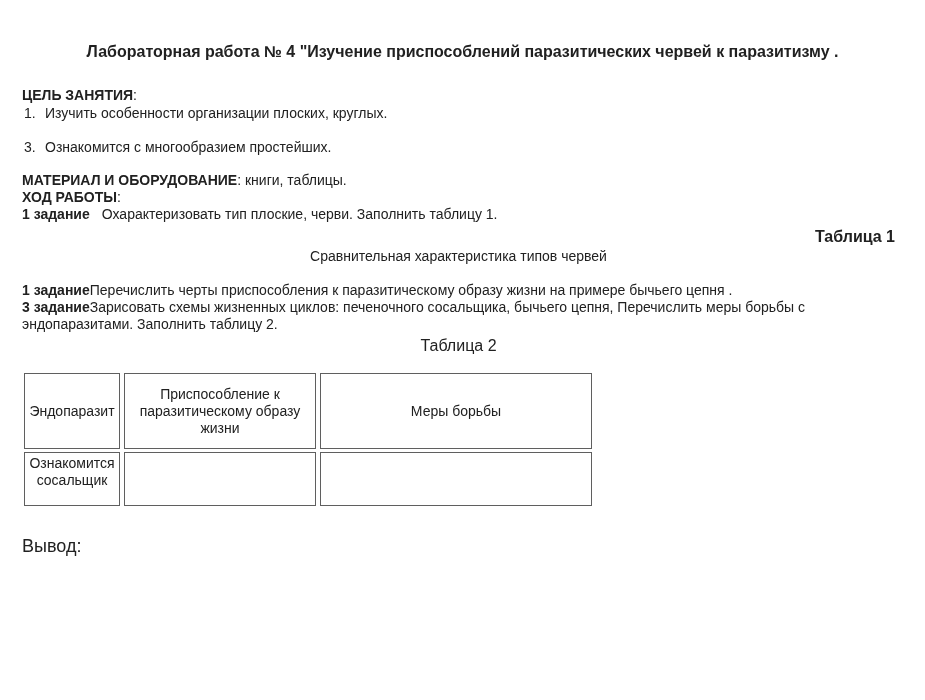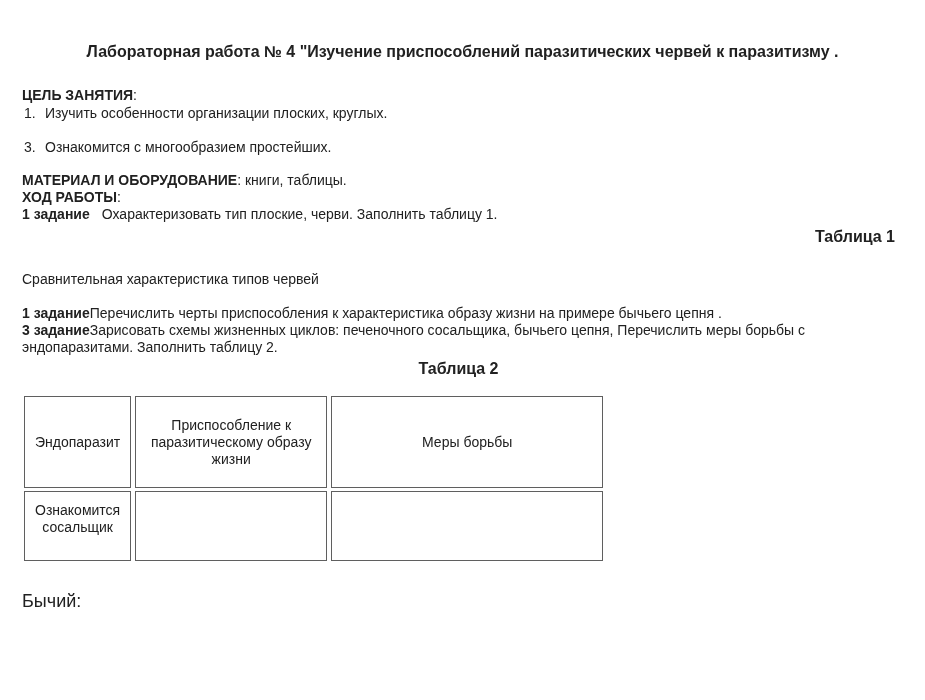--- a/index.html
+++ b/index.html
@@ -40,42 +40,43 @@
   .materials-line { margin-top: 16px; }
   .task-line .task-label { margin-right: 12px; }
   .table-caption {
     margin-top: 4px;
     text-align: right;
     font-weight: bold;
     font-size: 16px;
     line-height: 20px;
   }
   .table-subtitle {
-    margin-top: 24px;
+    margin-top: 1px;
+    text-align: center;
   }
   .task-block { margin-top: 17px; }
   .table-caption2 {
     margin-top: 3px;
     text-align: center;
-    font-weight: bold;
+    font-weight: normal;
     font-size: 16px;
     line-height: 20px;
   }
   table.t2 {
     border-collapse: separate;
     border-spacing: 4px 3px;
     table-layout: fixed;
     margin-top: 14px;
     margin-left: -2px;
   }
   table.t2 th, table.t2 td {
     border: 1px solid #5f5f5f;
     text-align: center;
     font-weight: normal;
-    padding: 10px;
+    padding: 2px;
     font-size: 14px;
     line-height: 17px;
     overflow: hidden;
   }
   table.t2 th {
     height: 70px;
     vertical-align: middle;
   }
   table.t2 td {
     height: 48px;
@@ -116,21 +117,21 @@
     </div>
 
     <div class="task-line">
       <span class="bold task-label">1 задание</span><span>Охарактеризовать тип плоские, черви. Заполнить таблицу 1.</span>
     </div>
 
     <div class="table-caption">Таблица 1</div>
     <div class="table-subtitle">Сравнительная характеристика типов червей</div>
 
     <div class="task-block">
-      <span class="bold task-label">1 задание</span><span>Перечислить черты приспособления к характеристика образу жизни на примере бычьего цепня .</span><br>
+      <span class="bold task-label">1 задание</span><span>Перечислить черты приспособления к паразитическому образу жизни на примере бычьего цепня .</span><br>
       <span class="bold task-label">3 задание</span><span>Зарисовать схемы жизненных циклов: печеночного сосальщика,  бычьего цепня, Перечислить меры борьбы с эндопаразитами. Заполнить таблицу 2.</span>
     </div>
 
     <div class="table-caption2">Таблица 2</div>
 
     <table class="t2">
       <colgroup>
         <col style="width:96px">
         <col style="width:192px">
         <col style="width:272px">
@@ -144,16 +145,16 @@
       </thead>
       <tbody>
         <tr>
           <td>Ознакомится сосальщик</td>
           <td></td>
           <td></td>
         </tr>
       </tbody>
     </table>
 
-    <div class="conclusion">Бычий:</div>
+    <div class="conclusion">Вывод:</div>
 
   </div>
 </div>
 
 </body></html>

